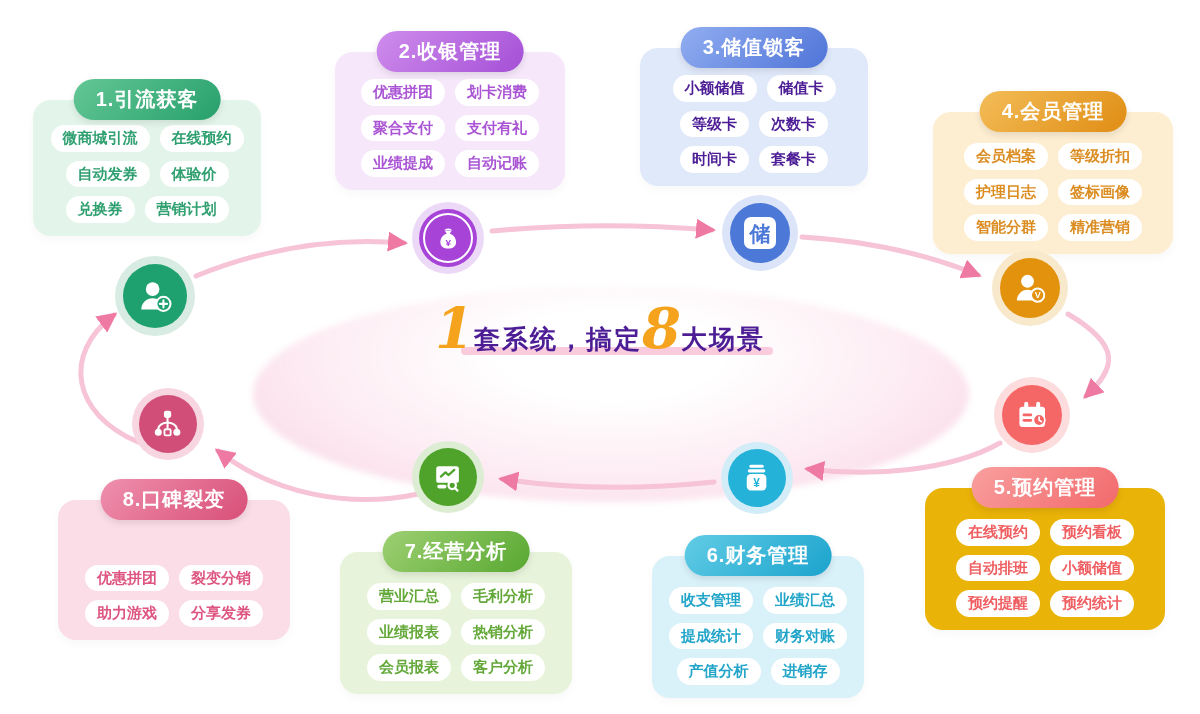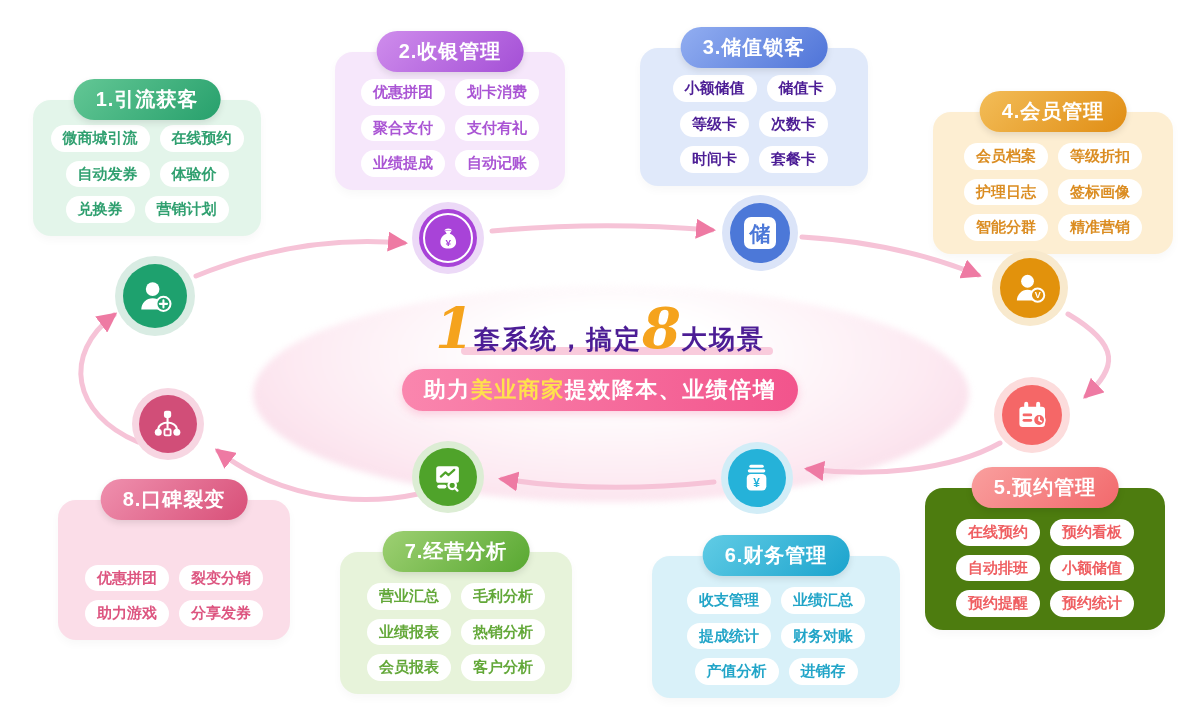--- a/index.html
+++ b/index.html
@@ -22,21 +22,21 @@
          padding:7px 22px;border-radius:24px;color:#fff;font-size:20px;font-weight:700;
          white-space:nowrap;letter-spacing:1px;box-shadow:0 3px 7px rgba(0,0,0,.10);}
   .prow{display:flex;gap:10px;justify-content:center;}
   .pill{background:#fff;border-radius:16px;padding:4px 12px;font-size:15px;font-weight:600;
         white-space:nowrap;line-height:1.25;}
 
   .s1{background:#e3f5ea;} .s1 .phead{background:linear-gradient(135deg,#63c795,#27a06c);} .s1 .pill{color:#30a070;}
   .s2{background:#f6e7fb;} .s2 .phead{background:linear-gradient(135deg,#cf8dec,#a44fd6);} .s2 .pill{color:#aa55d4;}
   .s3{background:#e0e9fa;} .s3 .phead{background:linear-gradient(135deg,#92aef1,#4f74d8);} .s3 .pill{color:#4c1d95;}
   .s4{background:#fdeed2;} .s4 .phead{background:linear-gradient(135deg,#f3bd58,#e08d14);} .s4 .pill{color:#db8d22;}
-  .s5{background:#4d7c0f;} .s5 .phead{background:linear-gradient(135deg,#f99f9e,#f2696c);} .s5 .pill{color:#ef5f62;}
+  .s5{background:#eab308;} .s5 .phead{background:linear-gradient(135deg,#f99f9e,#f2696c);} .s5 .pill{color:#ef5f62;}
   .s6{background:#d9f1f9;} .s6 .phead{background:linear-gradient(135deg,#61cce5,#1ba3cd);} .s6 .pill{color:#22a5c8;}
   .s7{background:#e7f3da;} .s7 .phead{background:linear-gradient(135deg,#9ed073,#58a831);} .s7 .pill{color:#63a839;}
   .s8{background:#fbdde8;} .s8 .phead{background:linear-gradient(135deg,#ef90ae,#d84f78);} .s8 .pill{color:#dd5580;}
 
   
   .icon{position:absolute;border-radius:50%;display:flex;align-items:center;justify-content:center;z-index:4;}
   .icon svg{width:64%;height:64%;display:block;}
   .i1{left:123px;top:264px;width:64px;height:64px;background:#1ea16e;box-shadow:0 0 0 8px #d9ece3;}
   .i2{left:419px;top:209px;width:58px;height:58px;background:#a843d8;box-shadow:0 0 0 7px #ecd9f7;}
   .i2::after{content:'';position:absolute;inset:4px;border:2.5px solid #fff;border-radius:50%;}
@@ -162,21 +162,21 @@
     <div class="prow">
       <div class="pill">自动排班</div>
       <div class="pill">小额储值</div>
     </div>
     <div class="prow">
       <div class="pill">预约提醒</div>
       <div class="pill">预约统计</div>
     </div>
   </div>
 
-  <div class="panel s6" style="left:652px;top:556px;width:248px;height:142px">
+  <div class="panel s6" style="left:652px;top:556px;width:212px;height:142px">
     <div class="phead">6.财务管理</div>
     <div class="prow">
       <div class="pill">收支管理</div>
       <div class="pill">业绩汇总</div>
     </div>
     <div class="prow">
       <div class="pill">提成统计</div>
       <div class="pill">财务对账</div>
     </div>
     <div class="prow">
@@ -287,20 +287,15 @@
   </div>
 
   <div class="ctitle">
     <div class="trow">
       <div class="underline"></div>
       <span class="num">1</span>
       <span class="ttl">套系统，搞定</span>
       <span class="num">8</span>
       <span class="ttl">大场景</span>
     </div>
-    <div class="subwrap">
-      <div class="sub">
-        <span>助力</span><span class="hl">美业商家</span><span>提效降本、业绩倍增</span>
-      </div>
-    </div>
   </div>
 
 </div>
 
 </body></html>

